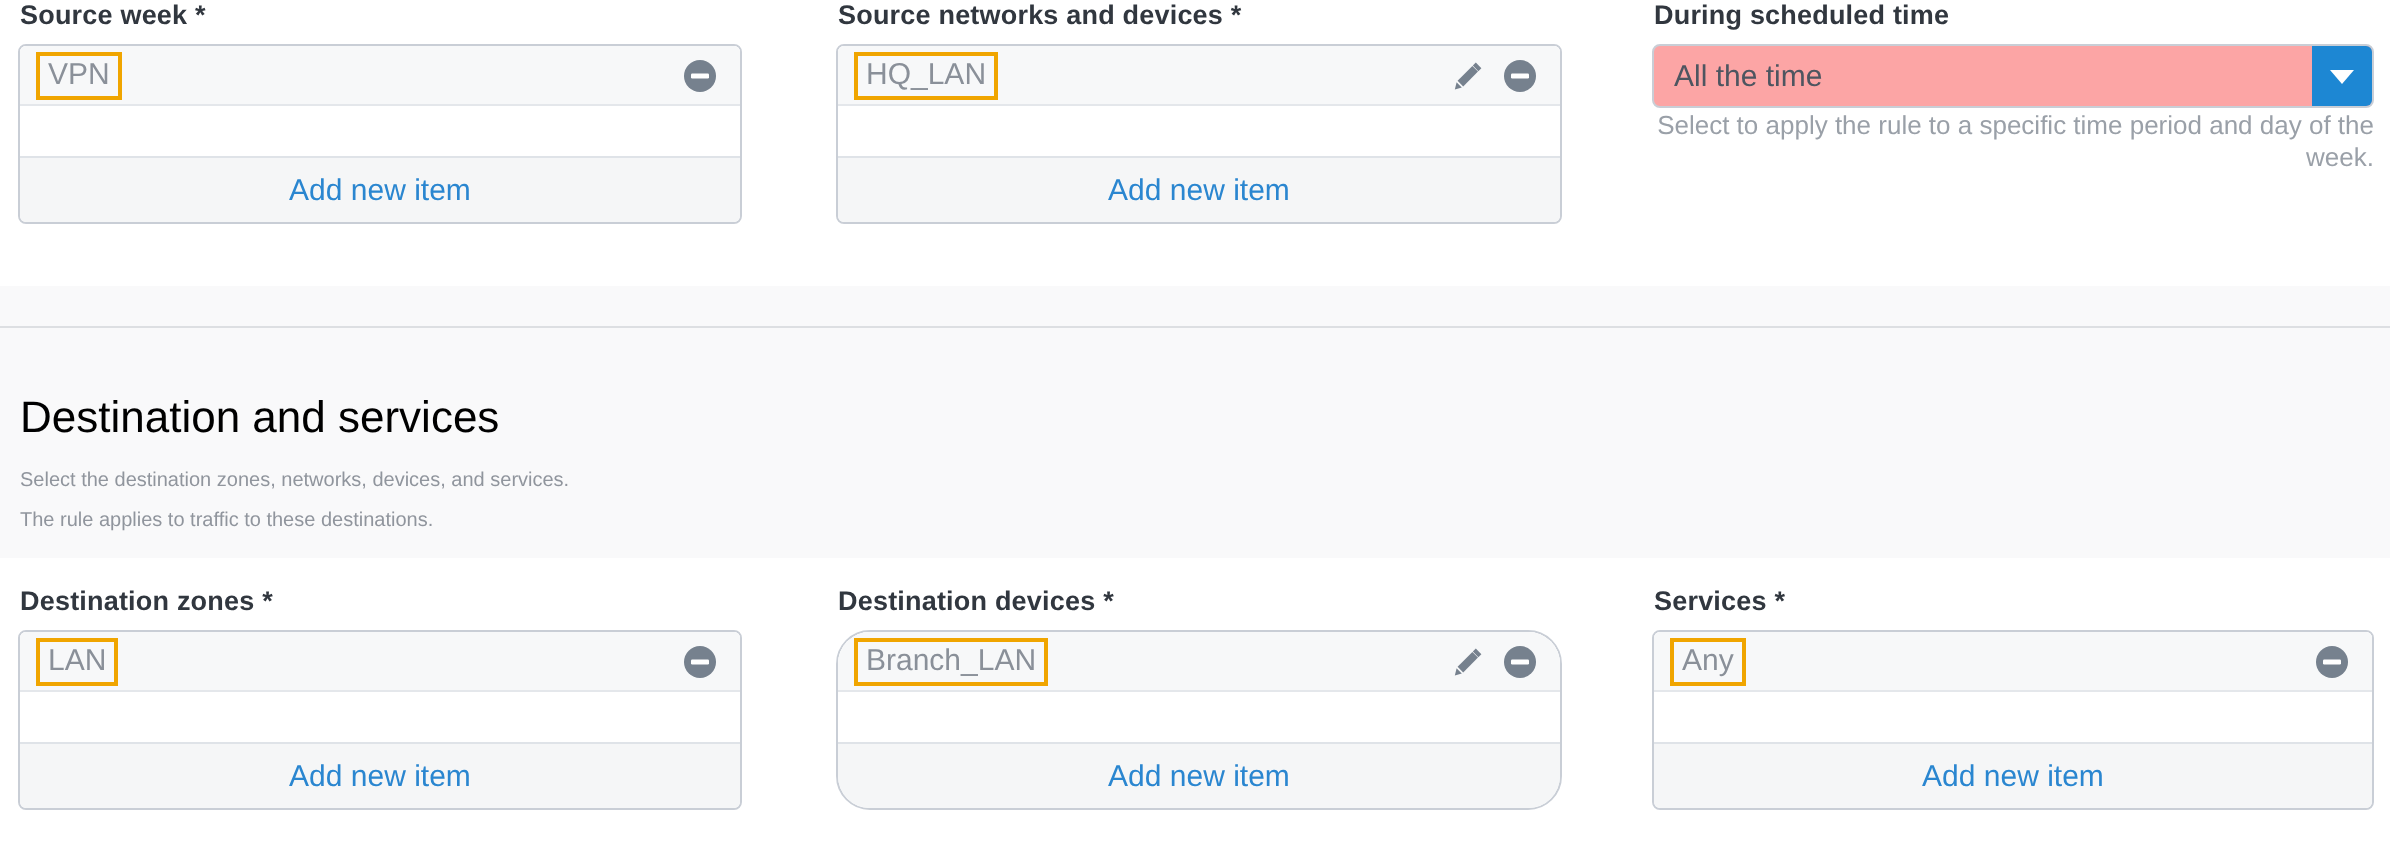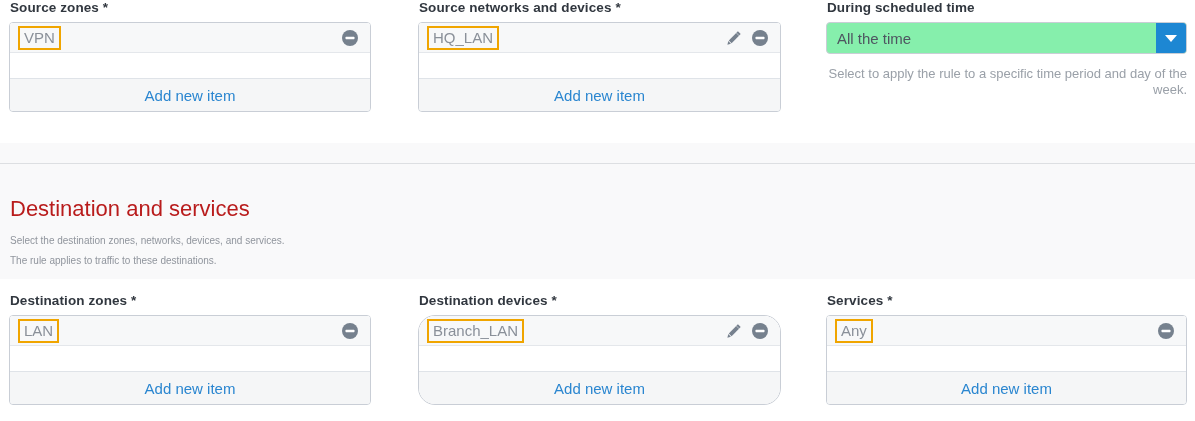--- a/index.html
+++ b/index.html
@@ -104,21 +104,21 @@
     text-decoration: none;
   }
 
   
   .select-wrap {
     display: flex;
     border: 1px solid #c9ced6;
     border-radius: 4px;
     height: 32px;
     overflow: hidden;
-    background: #86efac;
+    background: #fca5a5;
   }
   .select-value {
     flex: 1;
     display: flex;
     align-items: center;
     padding-left: 10px;
     font-size: 15px;
     color: #4e5560;
     white-space: nowrap;
   }
@@ -158,41 +158,41 @@
     top: 20px;
     width: 1195px;
     height: 1px;
     background: #dddfe2;
   }
   .section-title {
     position: absolute;
     left: 10px;
     top: 53px;
     font-size: 22px;
-    color: #b91c1c;
+    color: #000000;
     font-weight: normal;
     line-height: 26px;
   }
   .section-desc {
     position: absolute;
     left: 10px;
     top: 88px;
     font-size: 10px;
     line-height: 20px;
     color: #90959d;
   }
 </style>
 </head>
 <body>
 
 <div class="page">
 
   <div class="col" style="left:9px; top:0; width:362px;">
     <div class="field-label" style="margin-left:1px;">
-      <span>Source zones</span>
+      <span>Source week</span>
       <span class="req-star">*</span>
     </div>
     <div class="listbox" style="margin-top:6px;">
       <div class="listbox-items">
         <div class="list-item">
           <span class="item-chip">VPN</span>
           <span class="item-actions">
             <span class="icon-minus">
               <svg width="18" height="18" viewBox="0 0 18 18">
                 <circle cx="9" cy="9" r="8" fill="#76818e"></circle>
@@ -246,21 +246,21 @@
     <div class="field-label" style="margin-left:1px;">
       <span>During scheduled time</span>
       <span class="req-star"></span>
     </div>
     <div class="select-wrap" style="margin-top:6px;">
       <span class="select-value">All the time</span>
       <span class="select-arrow">
         <span class="caret"></span>
       </span>
     </div>
-    <div class="hint" style="margin-top:12px;">
+    <div class="hint" style="margin-top:1px;">
       <span>Select to apply the rule to a specific time period and day of the week.</span>
     </div>
   </div>
 
   <div class="section-band">
     <div class="band-divider"></div>
     <div class="section-title">Destination and services</div>
     <div class="section-desc">
       <div>Select the destination zones, networks, devices, and services.</div>
       <div>The rule applies to traffic to these destinations.</div>

